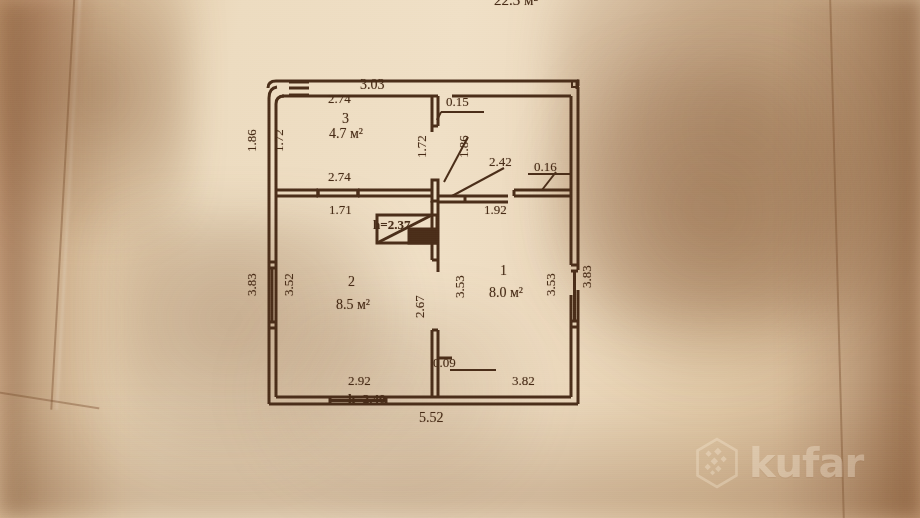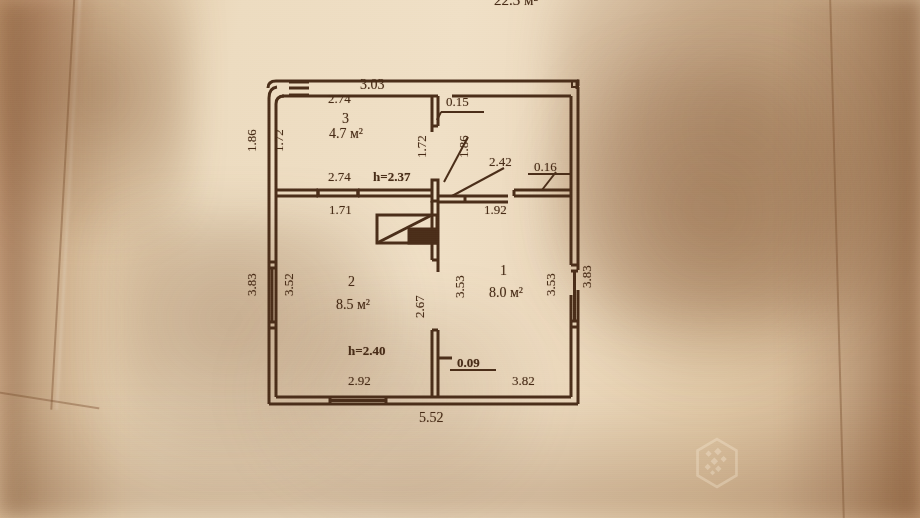--- a/index.html
+++ b/index.html
@@ -69,21 +69,21 @@
   #plan .fillw{fill:#4a2d18;}
   .lbl{
     position:absolute;color:#472b16;
     font-family:"Liberation Serif", serif;
     white-space:nowrap;line-height:1;
     text-shadow:0 0 1px rgba(80,50,25,.35);
   }
   .vert{transform-origin:50% 50%;transform:rotate(-90deg);}
   .s13{font-size:13px;}
   .s14{font-size:14px;}
-  .b{font-weight:bold;}
+  .b{font-weight:bold;margin-top:48px;}
 
   
   #wm{
     position:absolute;left:694px;top:437px;
     display:flex;align-items:center;gap:9px;
     opacity:.30;
   }
   #wm .hex{width:46px;height:52px;}
   #wm .word{
     font-family:"DejaVu Sans", sans-serif;
@@ -269,33 +269,34 @@
   <div class="lbl s13 vert" style="left:408px;top:300px;">2.67</div>
   <div class="lbl s13 vert" style="left:448px;top:280px;">3.53</div>
 
   <div class="lbl s14" style="left:500px;top:264px;">1</div>
   <div class="lbl s14" style="left:489px;top:286px;">8.0 м²</div>
 
   <div class="lbl s13 vert" style="left:539px;top:278px;">3.53</div>
   <div class="lbl s13 vert" style="left:575px;top:270px;">3.83</div>
 
   <div class="lbl s13" style="left:348px;top:374px;">2.92</div>
-  <div class="lbl s13" style="left:457px;top:356px;font-weight:bold;">0.09</div>
+  <div class="lbl s13" style="left:433px;top:356px;">0.09</div>
   <div class="lbl s13" style="left:512px;top:374px;">3.82</div>
   <div class="lbl s14" style="left:419px;top:411px;">5.52</div>
 
   <div id="wm">
     <svg class="hex" viewBox="0 0 52 58">
       <path d="M26 2 L48 15 L48 43 L26 56 L4 43 L4 15 Z" fill="none" stroke="#fff3e2" stroke-width="3" opacity=".95"></path>
       <g fill="#fff3e2">
         <rect x="14" y="16" width="5" height="5" transform="rotate(45 16.5 18.5)"></rect>
         <rect x="24" y="13" width="6" height="6" transform="rotate(45 27 16)"></rect>
         <rect x="31" y="22" width="5" height="5" transform="rotate(45 33.5 24.5)"></rect>
         <rect x="20" y="24" width="6" height="6" transform="rotate(45 23 27)"></rect>
         <rect x="13" y="31" width="5" height="5" transform="rotate(45 15.5 33.5)"></rect>
         <rect x="25" y="33" width="5" height="5" transform="rotate(45 27.5 35.5)"></rect>
         <rect x="19" y="38" width="4" height="4" transform="rotate(45 21 40)"></rect>
       </g>
     </svg>
+    <span class="word">kufar</span>
   </div>
 
   <div class="grain"></div>
 </div>
 
 </body></html>

